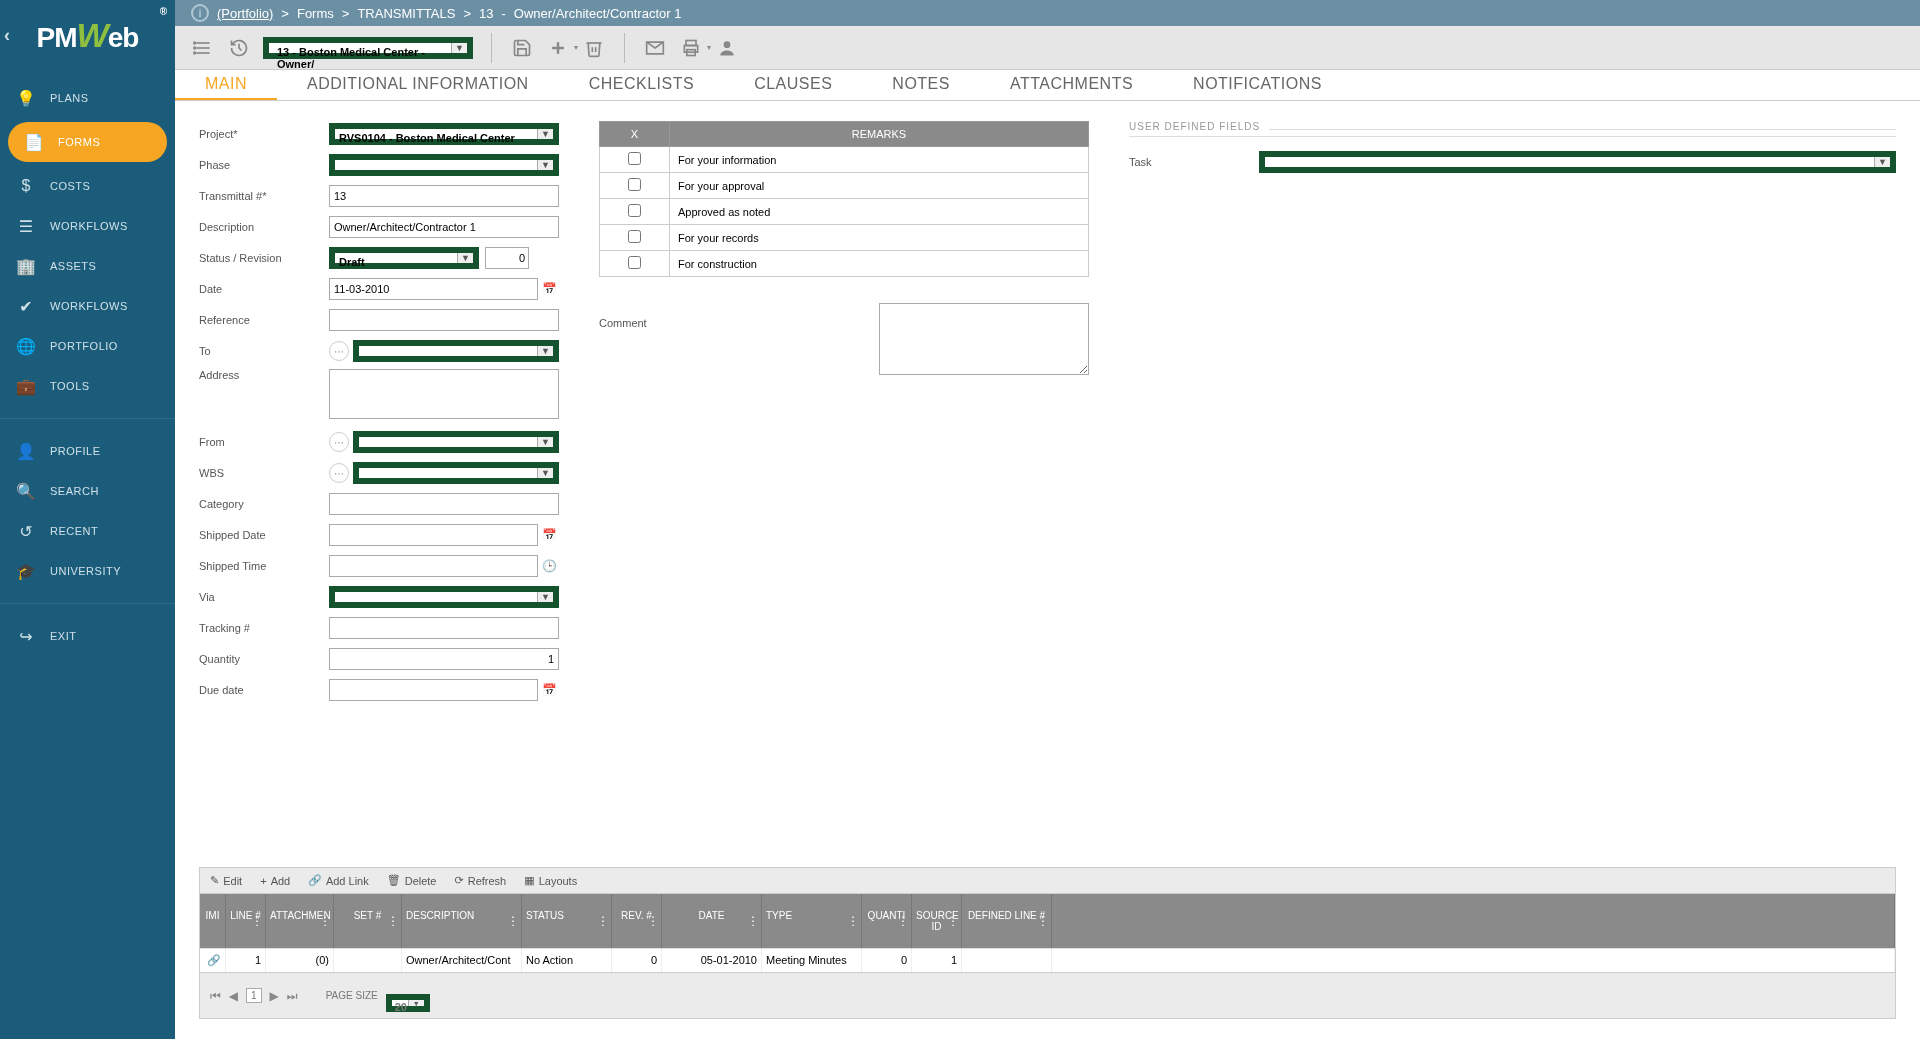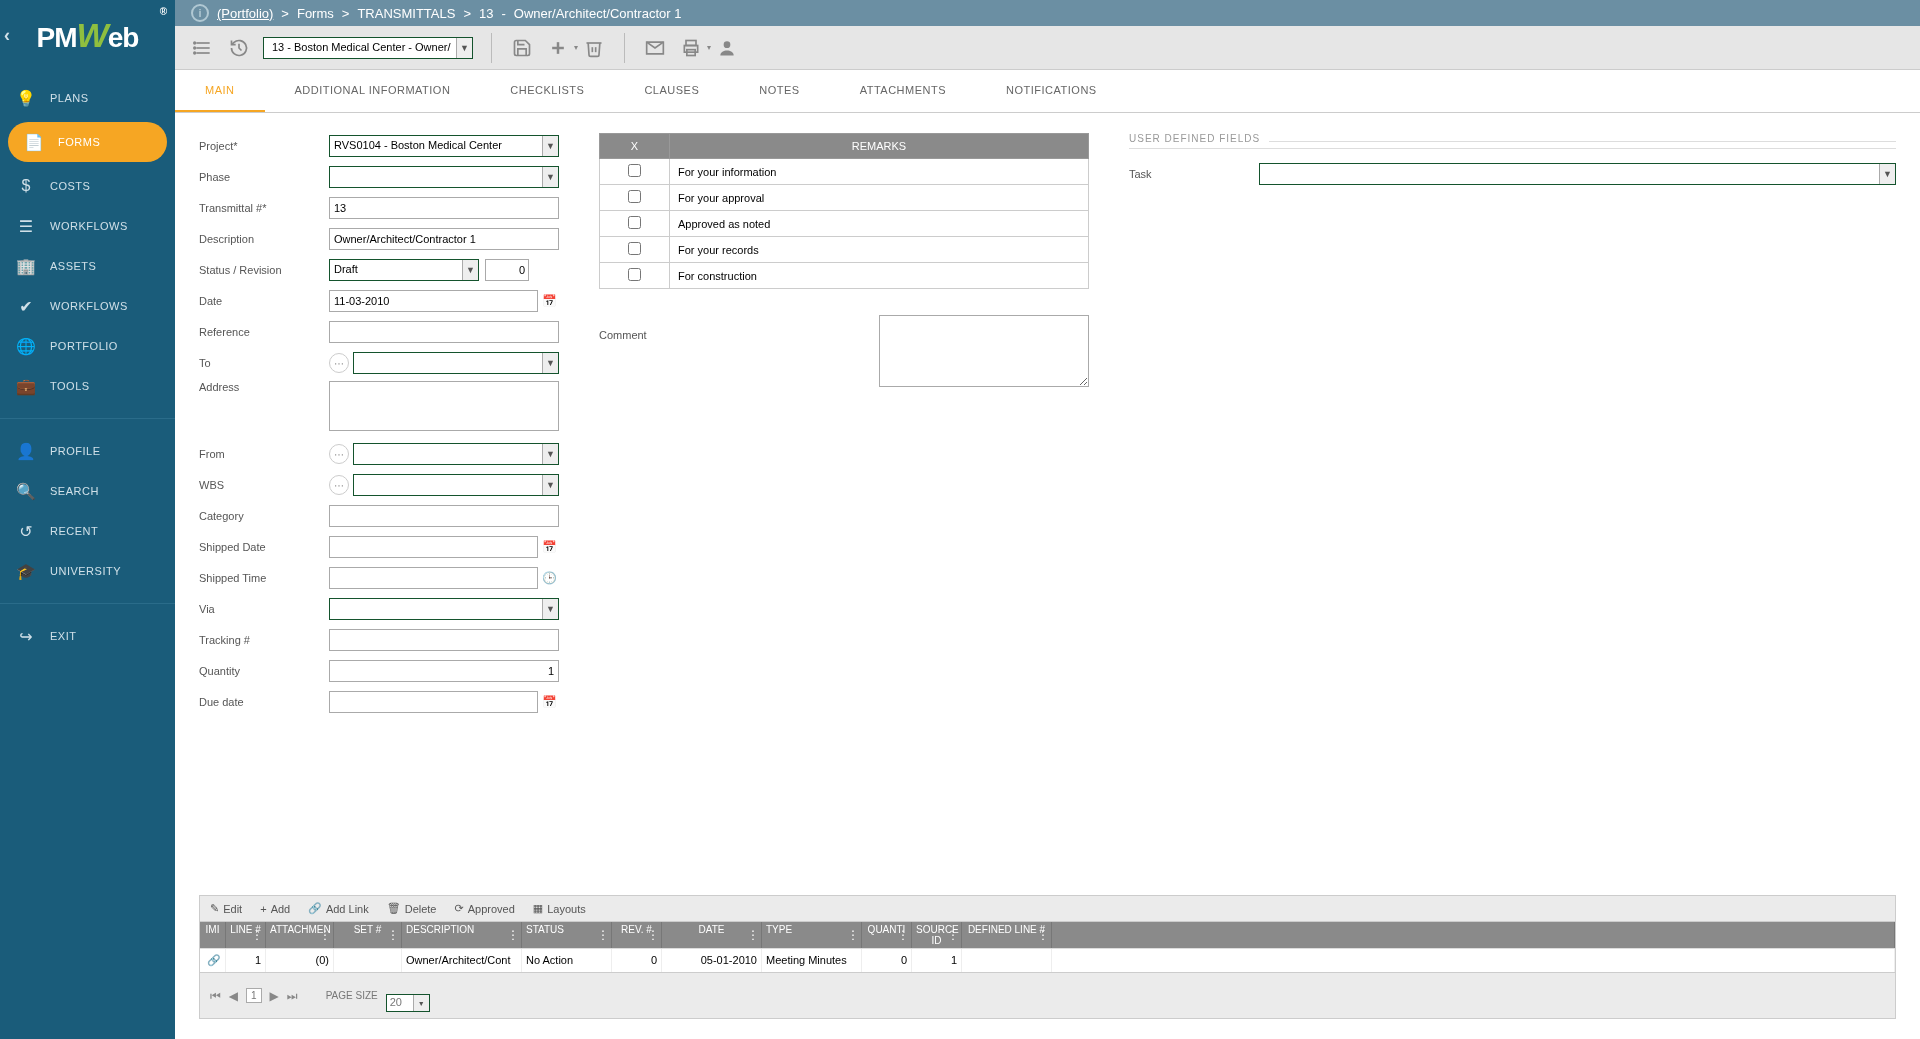--- a/index.html
+++ b/index.html
@@ -19,30 +19,30 @@
 .nav-divider { border-top: 1px solid #2a6c8a; margin: 4px 0; }
 .main { flex: 1; display: flex; flex-direction: column; overflow: hidden; }
 .breadcrumb-bar { background: #6b8fa3; color: #fff; padding: 4px 16px; display: flex; align-items: center; gap: 8px; font-size: 13px; height: 26px; }
 .breadcrumb-bar a { color: #fff; text-decoration: underline; }
 .info-icon { width: 18px; height: 18px; border: 2px solid #b0c8d3; border-radius: 50%; display: flex; align-items: center; justify-content: center; font-size: 11px; color: #b0c8d3; font-weight: bold; }
 .toolbar { background: #e6e6e6; padding: 8px 16px; display: flex; align-items: center; gap: 12px; height: 44px; border-bottom: 1px solid #ccc; }
 .tb-sep { width: 1px; height: 30px; background: #bbb; margin: 0 6px; }
 .tb-icon { width: 24px; height: 24px; color: #888; cursor: pointer; display: flex; align-items: center; justify-content: center; }
 .tb-select { height: 24px; border: 1px solid #999; font-size: 11px; padding: 0 4px; background: #fff; }
 .tabs { display: flex; border-bottom: 1px solid #ccc; background: #fff; }
-.tab { padding: 14px 30px; font-size: 11px; color: #666; cursor: pointer; letter-spacing: 0.5px; }
+.tab { padding: 5px 30px; font-size: 16px; color: #666; cursor: pointer; letter-spacing: 0.5px; }
 .tab.active { color: #f6a623; border-bottom: 2px solid #f6a623; }
 .content { flex: 1; padding: 20px 24px; overflow: auto; display: flex; gap: 40px; }
 .form-col { flex: 0 0 360px; }
 .middle-col { flex: 0 0 360px; }
 .right-col { flex: 1; }
 .form-row { display: flex; align-items: center; margin-bottom: 5px; min-height: 26px; }
 .form-label { width: 130px; font-size: 11px; color: #555; }
 .form-input { flex: 1; height: 22px; border: 1px solid #aaa; font-size: 11px; padding: 0 4px; }
-.form-select { flex: 1; height: 22px; border: 1px solid #14532d; font-size: 11px; background: #fff; position: relative; }
+.form-select { flex: 1; height: 22px; border: 6px solid #14532d; font-size: 11px; background: #fff; position: relative; font-weight: bold; }
 .form-select .sel-val { padding: 3px 4px; display: block; }
 .form-select .sel-arrow { position: absolute; right: 0; top: 0; bottom: 0; width: 16px; border-left: 1px solid #aaa; display: flex; align-items: center; justify-content: center; font-size: 9px; color: #555; background: #eee; }
 .date-wrap { display: flex; align-items: center; gap: 3px; }
 .date-wrap .form-input { }
 .cal-icon, .clock-icon { width: 18px; height: 18px; color: #888; display: flex; align-items: center; justify-content: center; font-size: 12px; }
 .ellipsis-btn { width: 20px; height: 20px; border: 1px solid #ccc; border-radius: 50%; display: flex; align-items: center; justify-content: center; font-size: 10px; color: #888; margin-right: 4px; cursor: pointer; }
 .status-row .form-select { flex: 0 0 150px; }
 .status-row .rev-input { width: 44px; height: 22px; border: 1px solid #aaa; text-align: right; font-size: 11px; margin-left: 6px; padding: 0 3px; }
 .textarea { height: 50px; resize: none; }
 .remarks-table { border: 1px solid #999; width: 100%; border-collapse: collapse; font-size: 11px; }
@@ -52,21 +52,21 @@
 .comment-label { font-size: 11px; color: #555; margin-top: 16px; display: block; }
 .comment-box { width: 210px; height: 72px; border: 1px solid #aaa; margin-top: 2px; margin-left: 140px; }
 .comment-row { display: flex; margin-top: 24px; }
 .comment-row .comment-label { width: 140px; margin-top: 16px; }
 .udf-header { font-size: 10px; color: #999; letter-spacing: 1px; border-bottom: 1px solid #ddd; padding-bottom: 4px; margin-bottom: 12px; position: relative; }
 .udf-header::after { content: ''; position: absolute; left: 140px; right: 0; top: 8px; border-top: 1px solid #ddd; }
 .grid-section { margin: 0 24px 20px 24px; border: 1px solid #ccc; }
 .grid-toolbar { background: #ebebeb; padding: 6px 10px; display: flex; gap: 18px; font-size: 11px; color: #555; border-bottom: 1px solid #ccc; }
 .grid-tb-btn { display: flex; align-items: center; gap: 4px; cursor: pointer; }
 .grid-header { display: flex; background: #8a8a8a; color: #fff; font-size: 10px; }
-.grid-header > div { padding: 2px 4px; border-right: 1px solid #777; text-align: center; position: relative; }
+.grid-header > div { padding: 16px 4px; border-right: 1px solid #777; text-align: center; position: relative; }
 .grid-header .gh-menu { position: absolute; right: 2px; top: 50%; transform: translateY(-50%); font-size: 12px; }
 .grid-row { display: flex; font-size: 11px; border-top: 1px solid #ddd; }
 .grid-row > div { padding: 5px 4px; border-right: 1px solid #eee; text-align: right; overflow: hidden; white-space: nowrap; }
 .col-img { width: 26px; flex: 0 0 26px; }
 .col-line { width: 40px; flex: 0 0 40px; }
 .col-att { width: 68px; flex: 0 0 68px; }
 .col-set { width: 68px; flex: 0 0 68px; }
 .col-desc { width: 120px; flex: 0 0 120px; text-align: left !important; }
 .col-status { width: 90px; flex: 0 0 90px; text-align: left !important; }
 .col-rev { width: 50px; flex: 0 0 50px; }
@@ -409,21 +409,21 @@
         </div>
       </div>
     </div>
 
     <div class="grid-section">
       <div class="grid-toolbar">
         <span class="grid-tb-btn">✎ <span>Edit</span></span>
         <span class="grid-tb-btn">+ <span>Add</span></span>
         <span class="grid-tb-btn">🔗 <span>Add Link</span></span>
         <span class="grid-tb-btn">🗑 <span>Delete</span></span>
-        <span class="grid-tb-btn">⟳ <span>Approved</span></span>
+        <span class="grid-tb-btn">⟳ <span>Refresh</span></span>
         <span class="grid-tb-btn">▦ <span>Layouts</span></span>
       </div>
       <div class="grid-header">
         <div class="col-img">IMI</div>
         <div class="col-line"><span>LINE #</span><span class="gh-menu">⋮</span></div>
         <div class="col-att"><span>ATTACHMEN</span><span class="gh-menu">⋮</span></div>
         <div class="col-set"><span>SET #</span><span class="gh-menu">⋮</span></div>
         <div class="col-desc"><span>DESCRIPTION</span><span class="gh-menu">⋮</span></div>
         <div class="col-status"><span>STATUS</span><span class="gh-menu">⋮</span></div>
         <div class="col-rev"><span>REV. #</span><span class="gh-menu">⋮</span></div>

